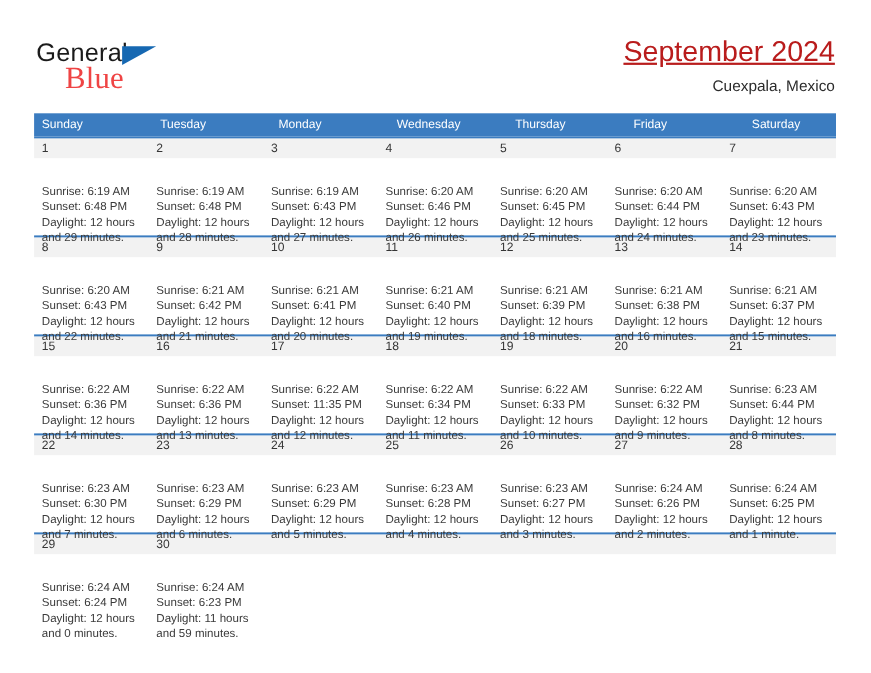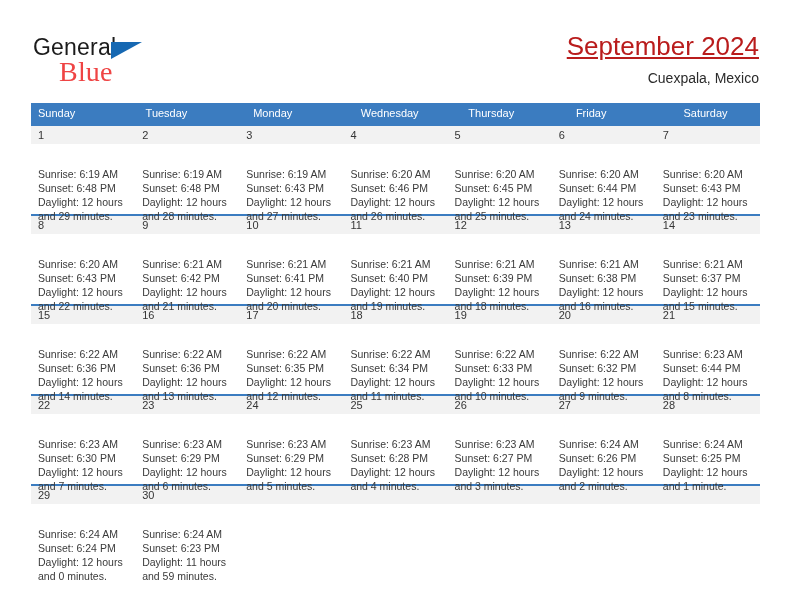--- a/index.html
+++ b/index.html
@@ -314,21 +314,21 @@
           <div class="detail-line">and 14 minutes.</div>
         </div>
         <div class="detail-cell">
           <div class="detail-line">Sunrise: 6:22 AM</div>
           <div class="detail-line">Sunset: 6:36 PM</div>
           <div class="detail-line">Daylight: 12 hours</div>
           <div class="detail-line">and 13 minutes.</div>
         </div>
         <div class="detail-cell">
           <div class="detail-line">Sunrise: 6:22 AM</div>
-          <div class="detail-line">Sunset: 6:35 PM</div>
+          <div class="detail-line">Sunset: 11:35 PM</div>
           <div class="detail-line">Daylight: 12 hours</div>
           <div class="detail-line">and 12 minutes.</div>
         </div>
         <div class="detail-cell">
           <div class="detail-line">Sunrise: 6:22 AM</div>
           <div class="detail-line">Sunset: 6:34 PM</div>
           <div class="detail-line">Daylight: 12 hours</div>
           <div class="detail-line">and 11 minutes.</div>
         </div>
         <div class="detail-cell">

